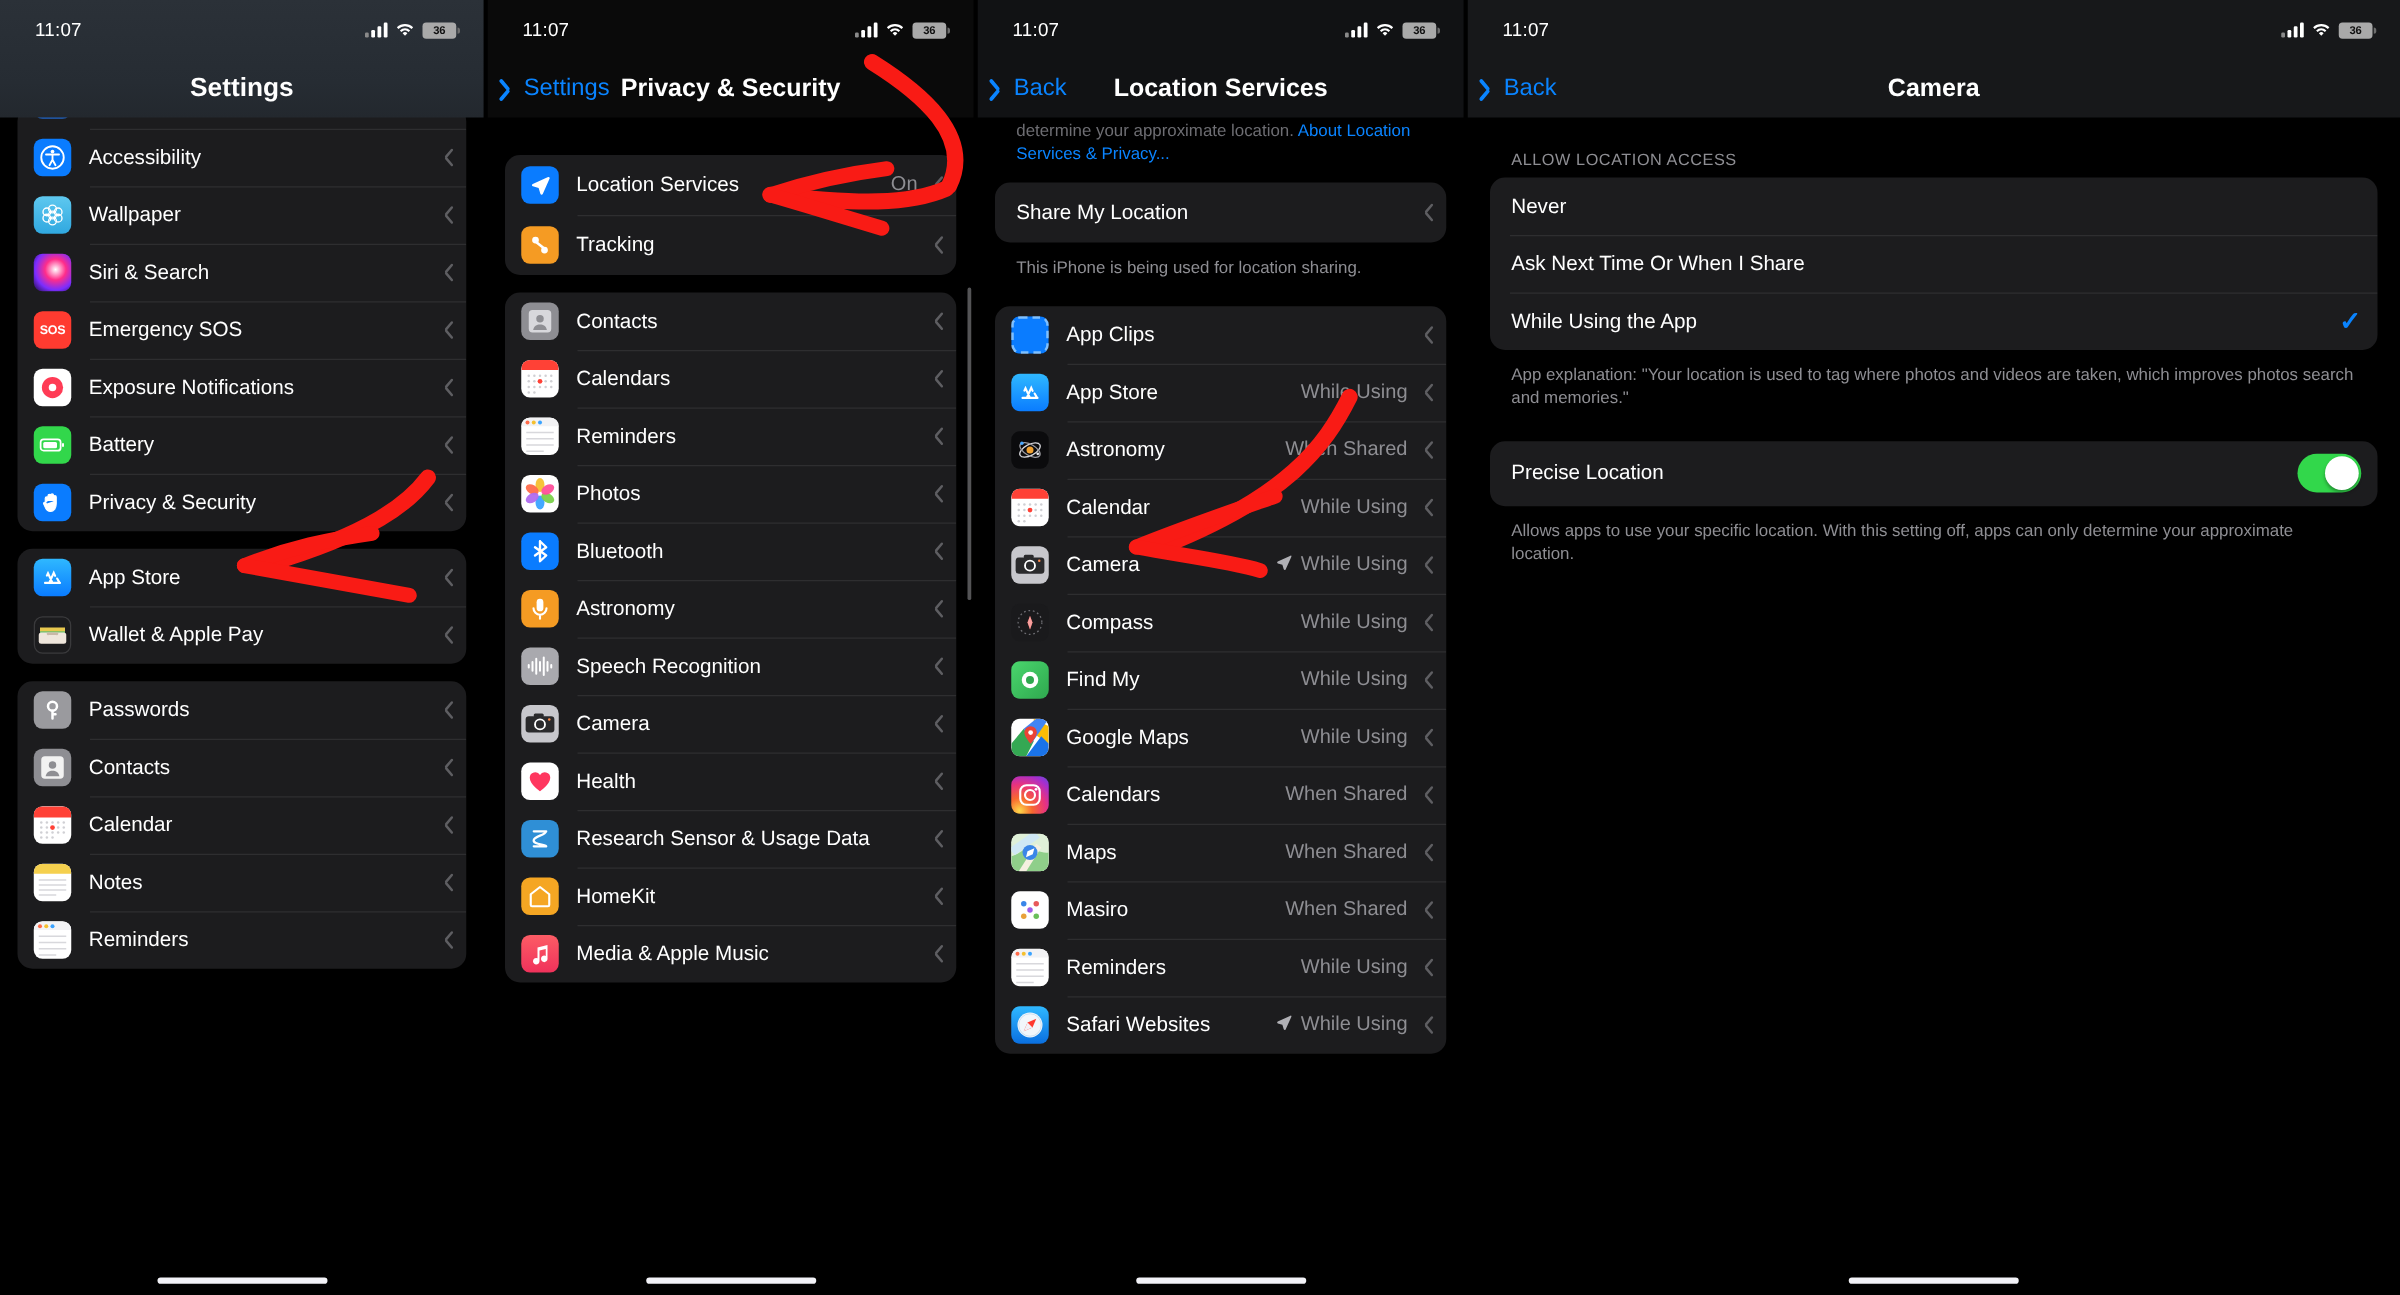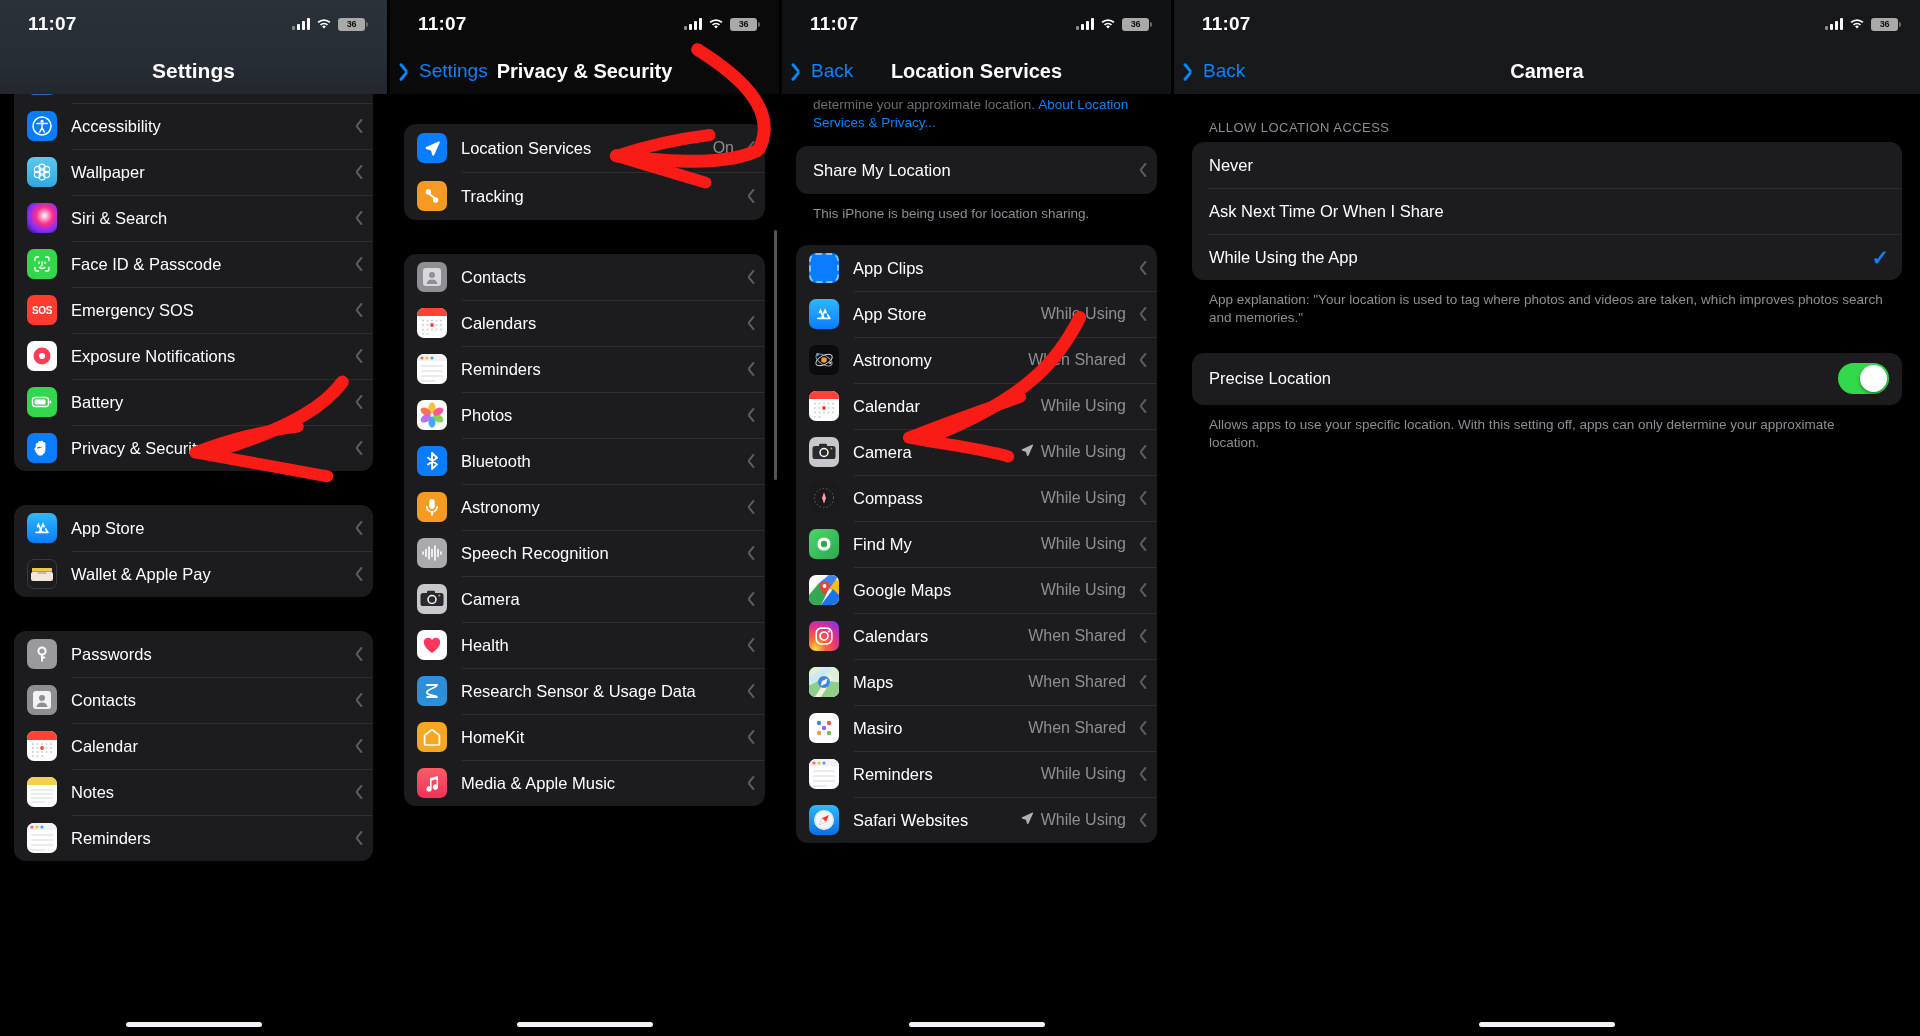--- a/index.html
+++ b/index.html
@@ -32,21 +32,21 @@
     display: flex;
     align-items: center;
     justify-content: space-between;
     padding: 0 22px 0 28px;
     color: #fff;
     font-size: 17px;
     font-weight: bold;
     letter-spacing: .2px;
     z-index: 30;
   }
-  .sb-time { font-size: 19px; font-weight: bold; }
+  .sb-time { font-size: 15px; font-weight: normal; }
   .sb-right { display: flex; align-items: center; gap: 6px; }
   .sig { display: flex; align-items: flex-end; gap: 2px; height: 12px; }
   .sig i { width: 3px; background: #fff; border-radius: 1px; display: block; }
   .sig i:nth-child(1) { height: 4px; background: #8a8a8a;}
   .sig i:nth-child(2) { height: 6px; }
   .sig i:nth-child(3) { height: 9px; }
   .sig i:nth-child(4) { height: 12px; }
   .wifi { position: relative; width: 16px; height: 12px; }
   .wifi svg { display: block; }
   .batt {
@@ -98,21 +98,21 @@
   .hdr-blur.dark { background: #0a0a0a; }
   .hdr-blur.dk2 { background: #111214; }
   .hdr-blur.dk3 { background: #17181a; }
 
   
   .scroll { position: relative; padding: 0 14px; }
   .group {
     background: #1c1c1e;
     border-radius: 12px;
     overflow: hidden;
-    margin-bottom: 34px;
+    margin-bottom: 14px;
   }
   .row {
     display: flex; align-items: center;
     min-height: 46px;
     padding: 0 13px 0 13px;
     position: relative;
   }
   .row + .row:before {
     content: ""; position: absolute; left: 58px; right: 0; top: 0;
     height: 1px; background: #2e2e30;
@@ -245,32 +245,20 @@
                   <circle cx="15.5" cy="13.5" r="3.1"></circle>
                 </g>
               </svg>
           </div>
           <div class="lbl">Wallpaper</div>
           <div class="chev"></div>
         </div>
         <div class="row">
           <div class="icn" style="background:radial-gradient(circle at 58% 42%, #fff 0%, #ff2d8a 34%, #7b2dff 66%, #1b0b3a 100%)"></div>
           <div class="lbl">Siri &amp; Search</div>
-          <div class="chev"></div>
-        </div>
-        <div class="row">
-          <div class="icn" style="background:#32d74b">
-            <svg width="20" height="20" viewBox="0 0 20 20">
-                <g stroke="#fff" stroke-width="1.4" fill="none" stroke-linecap="round">
-                  <path d="M3 6.5V4.5A1.5 1.5 0 0 1 4.5 3h2M13.5 3h2A1.5 1.5 0 0 1 17 4.5v2M17 13.5v2a1.5 1.5 0 0 1-1.5 1.5h-2M6.5 17h-2A1.5 1.5 0 0 1 3 15.5v-2"></path>
-                  <path d="M7 8v1.6M13 8v1.6M10 8v3.2l-1 .8M7.4 13.4c1.5 1.2 3.7 1.2 5.2 0"></path>
-                </g>
-              </svg>
-          </div>
-          <div class="lbl">Face ID &amp; Passcode</div>
           <div class="chev"></div>
         </div>
         <div class="row">
           <div class="icn" style="background:#ff3b30;color:#fff;font-size:10px;font-weight:bold;letter-spacing:-.3px">SOS</div>
           <div class="lbl">Emergency SOS</div>
           <div class="chev"></div>
         </div>
         <div class="row">
           <div class="icn" style="background:#fff">
             <svg width="22" height="22" viewBox="0 0 22 22">

